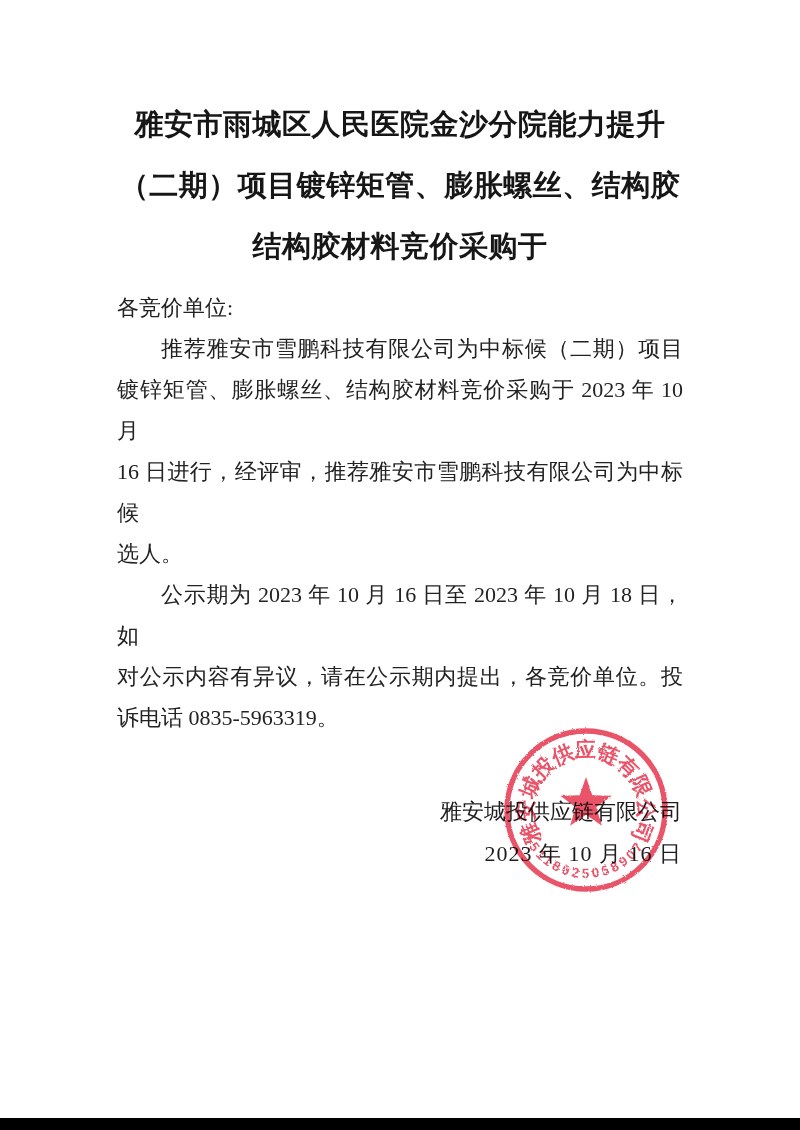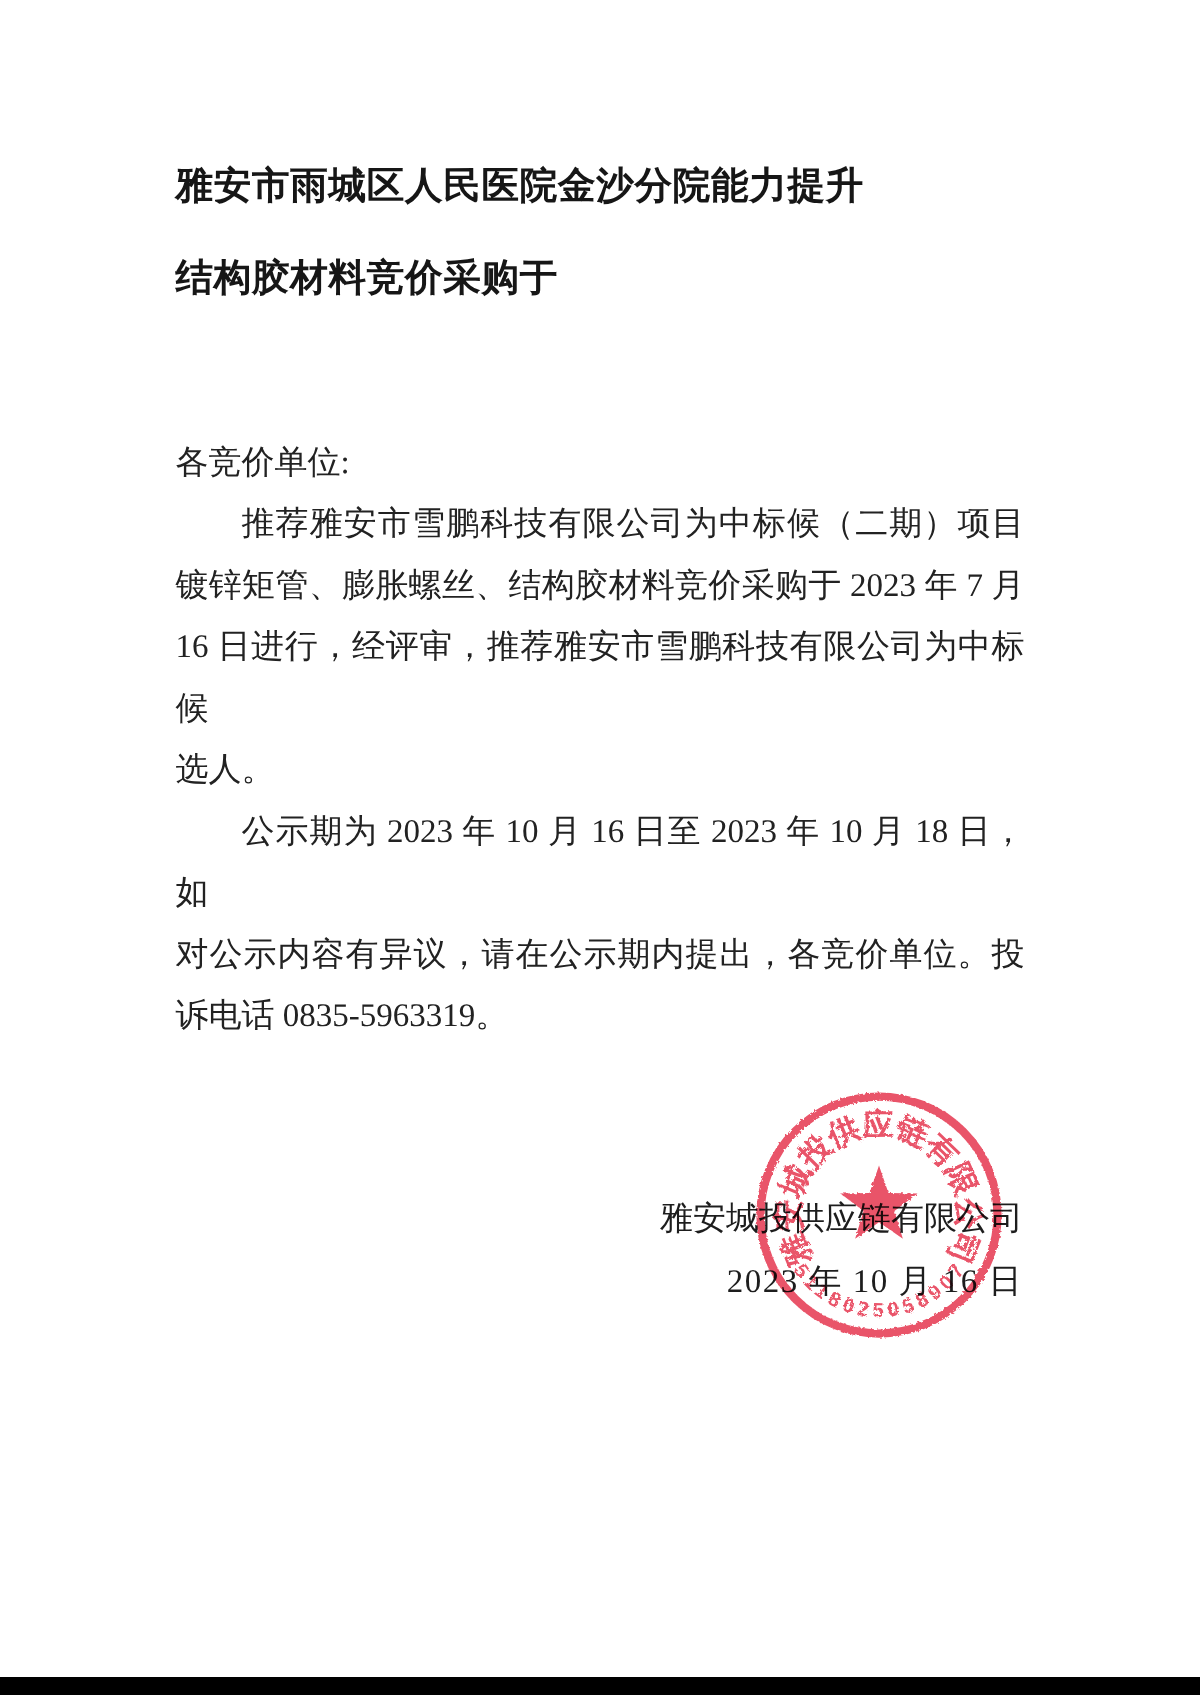--- a/index.html
+++ b/index.html
@@ -11,23 +11,24 @@
     background: #ffffff;
     overflow: hidden;
     font-family: "Liberation Serif", serif;
   }
   
   .title {
     position: absolute;
     left: 117px;
     top: 94px;
     width: 566px;
+    text-align: center;
     font-family: "Liberation Sans", sans-serif;
     font-weight: 700;
-    font-size: 25px;
+    font-size: 29px;
     letter-spacing: 0.5px;
     line-height: 61px;
     color: #161616;
   }
   
   .body-text {
     position: absolute;
     left: 117px;
     top: 287px;
     width: 566px;
@@ -83,28 +84,29 @@
     background: #000000;
   }
 </style>
 </head>
 <body>
 
 <div class="page">
 
   <div class="title">
     <div>雅安市雨城区人民医院金沙分院能力提升</div>
+    <div>（二期）项目镀锌矩管、膨胀螺丝、结构胶</div>
     <div>结构胶材料竞价采购于</div>
   </div>
 
   <div class="body-text">
     <div class="bl">各竞价单位:</div>
 
     <div class="bl just indent">推荐雅安市雪鹏科技有限公司为中标候（二期）项目</div>
-    <div class="bl just">镀锌矩管、膨胀螺丝、结构胶材料竞价采购于 2023 年 7 月</div>
+    <div class="bl just">镀锌矩管、膨胀螺丝、结构胶材料竞价采购于 2023 年 10 月</div>
     <div class="bl just">16 日进行，经评审，推荐雅安市雪鹏科技有限公司为中标候</div>
     <div class="bl">选人。</div>
 
     <div class="bl just indent">公示期为 2023 年 10 月 16 日至 2023 年 10 月 18 日，如</div>
     <div class="bl just">对公示内容有异议，请在公示期内提出，各竞价单位。投</div>
     <div class="bl">诉电话 0835-5963319。</div>
   </div>
 
   <div class="signature">
     <div class="company">雅安城投供应链有限公司</div>

